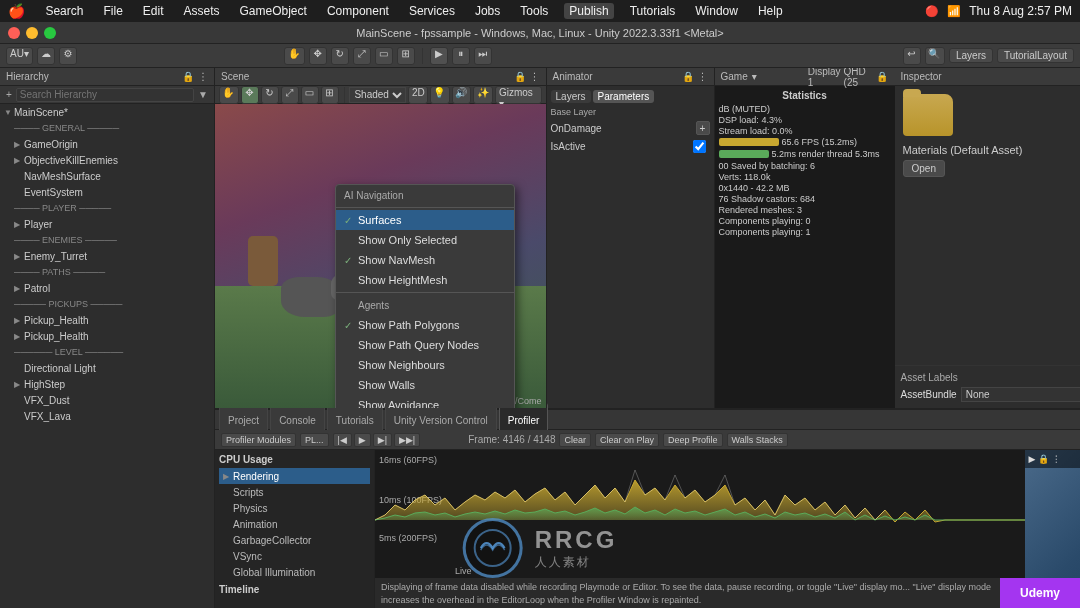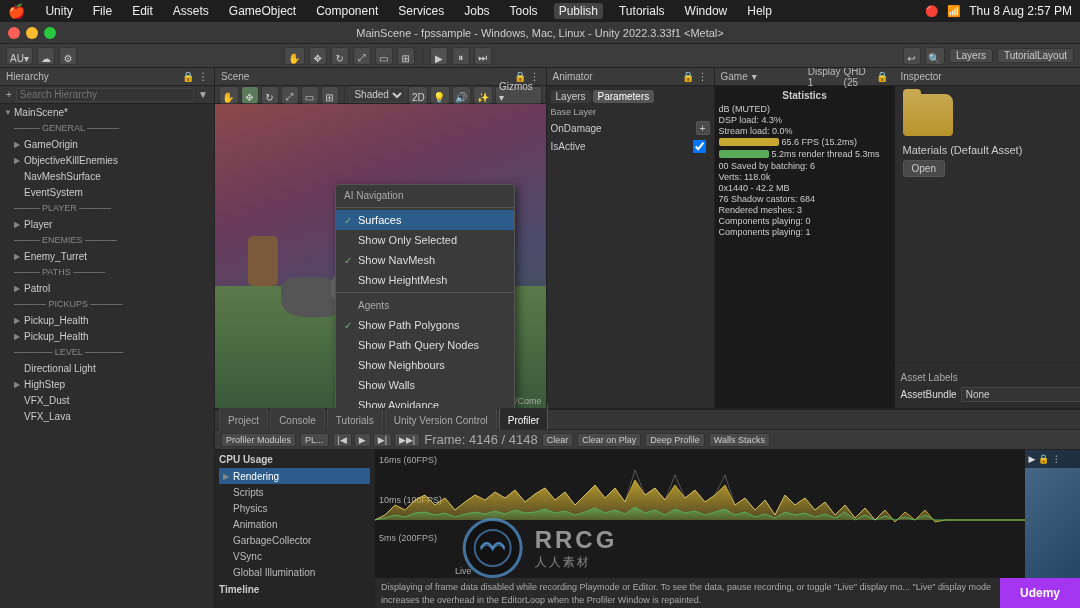--- a/index.html
+++ b/index.html
@@ -82,21 +82,21 @@
       gap: 4px;
     }
     .toolbar-btn {
       height: 18px;
       min-width: 18px;
       background: #4a4a4a;
       border: 1px solid #333;
       border-radius: 3px;
       cursor: pointer;
       display: flex;
-      align-items: flex-end;
+      align-items: flex-start;
       justify-content: center;
       font-size: 10px;
       color: #ccc;
       padding: 0 3px;
     }
     .toolbar-separator { width: 1px; height: 16px; background: #333; margin: 0 3px; }
     .toolbar-center {
       margin: 0 auto;
       display: flex;
       align-items: center;
@@ -585,21 +585,21 @@
     #graph-svg {
       width: 100%;
       height: 100%;
     }
   </style>
 </head>
 <body>
 
 <div id="mac-menubar">
   <span class="apple">🍎</span>
-  <span class="menu-item">Unity</span>
+  <span class="menu-item">Search</span>
   <span class="menu-item">File</span>
   <span class="menu-item">Edit</span>
   <span class="menu-item">Assets</span>
   <span class="menu-item">GameObject</span>
   <span class="menu-item">Component</span>
   <span class="menu-item">Services</span>
   <span class="menu-item">Jobs</span>
   <span class="menu-item">Tools</span>
   <span class="menu-item publish-item">Publish</span>
   <span class="menu-item">Tutorials</span>
@@ -950,21 +950,21 @@
           <div class="profiler-btn">
             <span>Profiler Modules</span>
           </div>
           <div class="profiler-btn">PL...</div>
           <div style="display:flex; gap:2px;">
             <div class="profiler-btn">|◀</div>
             <div class="profiler-btn">▶</div>
             <div class="profiler-btn">▶|</div>
             <div class="profiler-btn">▶▶|</div>
           </div>
-          <span style="font-size:13px; color:#aaa;">Frame: 4146 / 4148</span>
+          <span style="font-size:10px; color:#aaa;margin-left:44px;">Frame: 4146 / 4148</span>
           <div class="profiler-btn">Clear</div>
           <div class="profiler-btn">Clear on Play</div>
           <div class="profiler-btn">Deep Profile</div>
           <div class="profiler-btn">Walls Stacks</div>
         </div>
 
         <div id="profiler-main">
           <div id="profiler-sidebar">
             <div class="profiler-section-title">CPU Usage</div>
             <div class="profiler-item selected">

